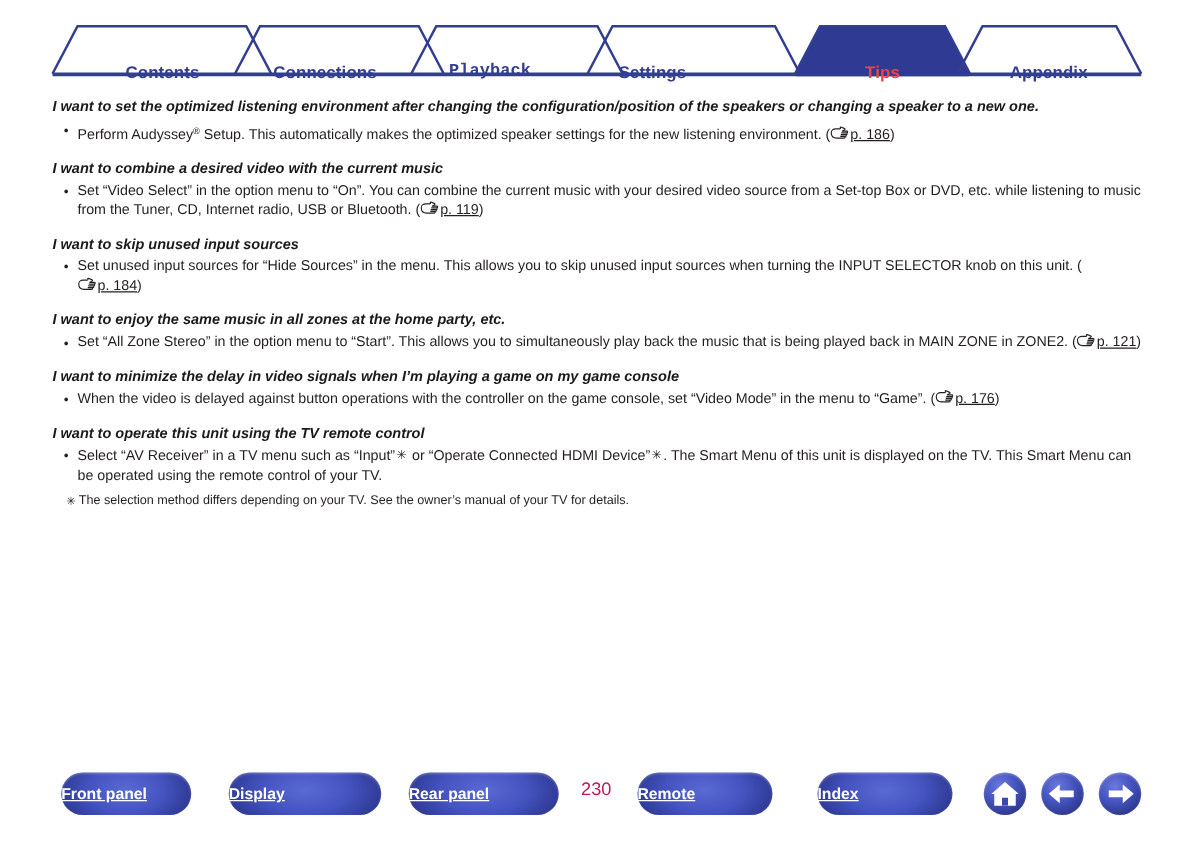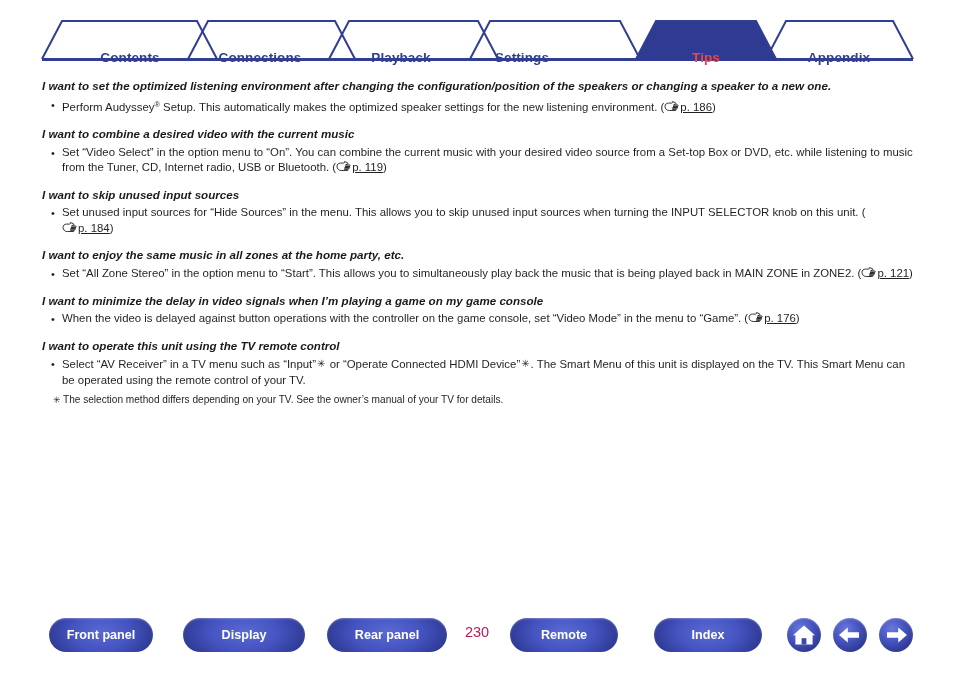--- a/index.html
+++ b/index.html
@@ -132,23 +132,24 @@
     position: absolute;
     top: 0;
     height: 34px;
     border-radius: 17px;
     background:
       radial-gradient(ellipse 65% 120% at 50% 42%, #5a6ad4 0%, #4453bf 45%, #2f3b96 78%, #222a6e 100%);
     box-shadow: inset 0 1px 2px rgba(255,255,255,0.28);
     color: #ffffff;
     font-size: 12.6px;
     font-weight: bold;
-    text-align: center;
+    text-align: left;
     line-height: 34px;
     white-space: nowrap;
+    text-decoration: underline;
   }
   .pill.front  { left: 49px;  width: 104px; }
   .pill.display{ left: 183px; width: 122px; }
   .pill.rear   { left: 327px; width: 120px; }
   .pill.remote { left: 510px; width: 108px; }
   .pill.index  { left: 654px; width: 108px; }
 
   .pagenum {
     position: absolute;
     left: 455px;
@@ -189,21 +190,21 @@
     <path d="M470 41 L490 3 L620 3 L640 41" fill="none" stroke="#313e91" stroke-width="2"></path>
     <path d="M636 41 L656 3 L756 3 L776 41" fill="none" stroke="#313e91" stroke-width="2"></path>
     <path d="M766 41 L786 3 L893 3 L913 41" fill="none" stroke="#313e91" stroke-width="2"></path>
 
     <rect x="42" y="40" width="871" height="3" fill="#313e91"></rect>
     <rect x="637" y="40" width="138" height="3" fill="#2f3b92"></rect>
   </svg>
 
   <div class="tab-label" style="left:60px;  width:140px;">Contents</div>
   <div class="tab-label" style="left:190px; width:140px;">Connections</div>
-  <div class="tab-label" style="left:337px; width:128px;">Playback</div>
+  <div class="tab-label" style="left:328px; width:128px;font-family:Liberation Mono, monospace;">Playback</div>
   <div class="tab-label" style="left:458px; width:128px;">Settings</div>
   <div class="tab-label active" style="left:646px; width:120px;">Tips</div>
   <div class="tab-label" style="left:775px; width:128px;">Appendix</div>
 </div>
 
 <div class="content">
 
   <div class="sec">
     <div class="sec-head">I want to set the optimized listening environment after changing the configuration/position of the speakers or changing a speaker to a new one.</div>
     <div class="bullet-row">

